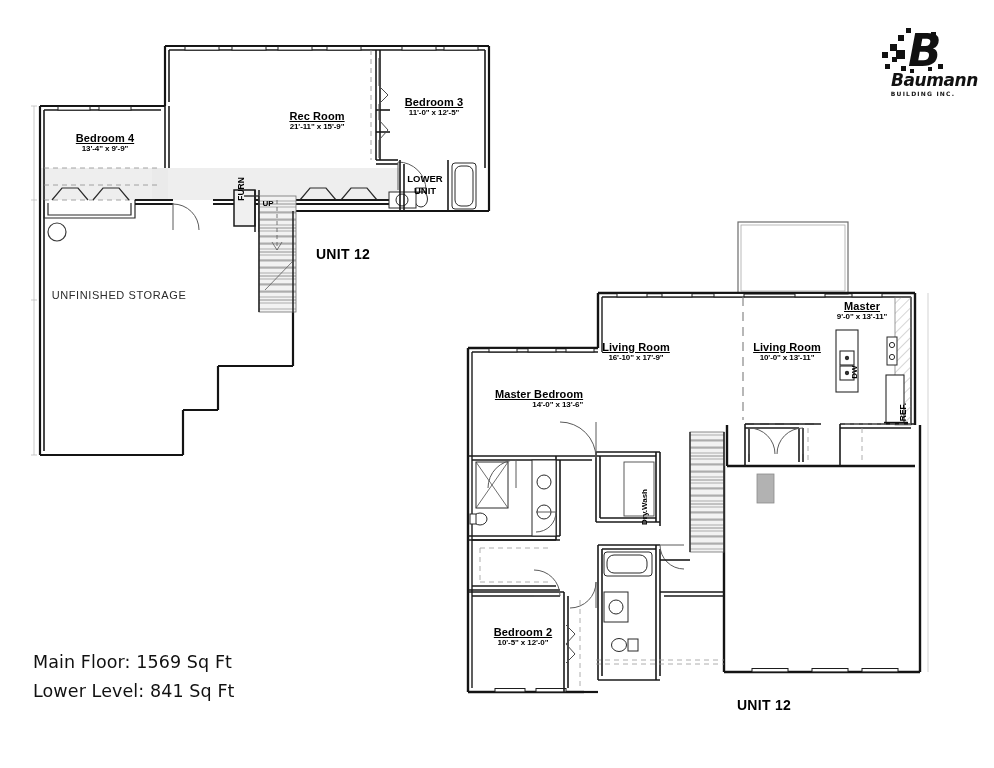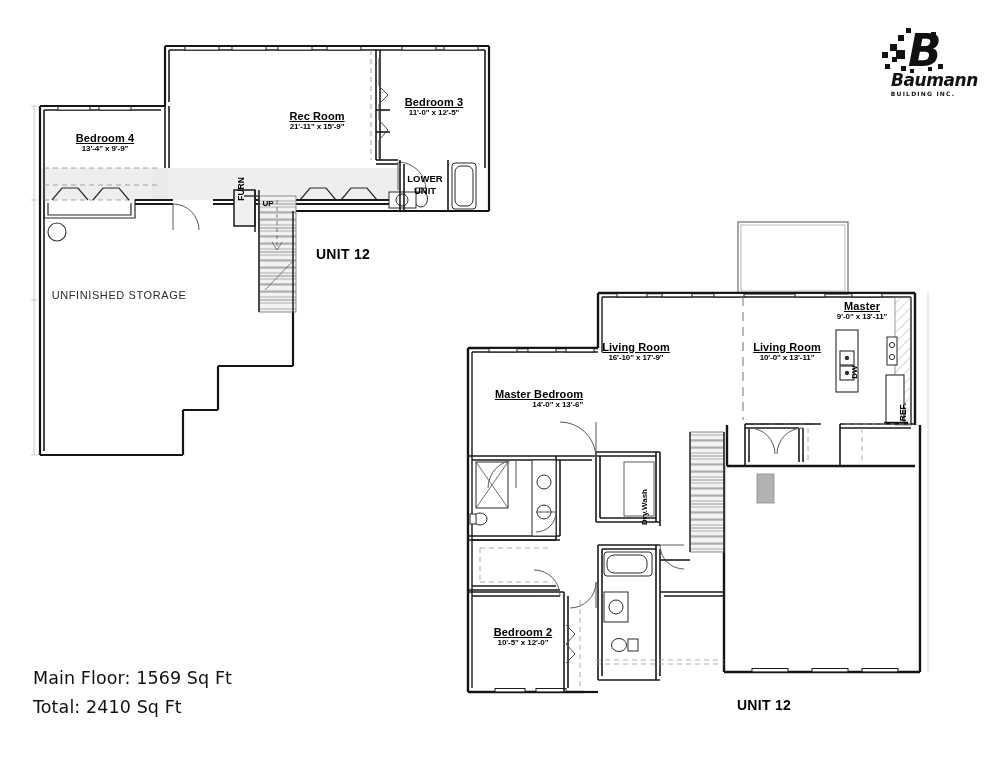--- a/index.html
+++ b/index.html
@@ -91,21 +91,20 @@
   
   #footer {
     position: absolute;
     left: 33px;
     top: 648px;
     font-family: "DejaVu Sans", sans-serif;
     font-size: 17.5px;
     color: #111;
     line-height: 1.63;
     letter-spacing: 0.1px;
-    margin-top: 16px;
   }
   #footer div { white-space: nowrap; }
   
   #logo {
     position: absolute;
     left: 868px;
     top: 22px;
     width: 110px;
     height: 78px;
   }
@@ -612,21 +611,21 @@
   <div class="vert-label" style="left:850px; top:372px; font-size:8px; transform: rotate(-90deg) translate(-50%,0); transform-origin: 0 0;">DW</div>
 
   <div class="vert-label" style="left:898px; top:412px; font-size:8.5px; text-decoration:none; transform: rotate(-90deg) translate(-50%,0); transform-origin: 0 0;">REF.</div>
 
   <div class="vert-label" style="left:640px; top:507px; font-size:8px; transform: rotate(-90deg) translate(-50%,0); transform-origin: 0 0;">Dry.Wash</div>
 
   <div class="unit-label" style="left:764px; top:697px;">UNIT 12</div>
 
   <div id="footer">
     <div>Main Floor: 1569 Sq Ft</div>
-    <div>Total: 2410 Sq Ft</div>
+    <div>Lower Level: 841 Sq Ft</div>
   </div>
 
   <div id="logo">
     <svg width="110" height="52" viewBox="0 0 110 52">
       <g fill="#111111">
 
         <rect x="22" y="22" width="7" height="7"></rect>
         <rect x="14" y="30" width="6" height="6"></rect>
         <rect x="24" y="35" width="5" height="5"></rect>
         <rect x="17" y="42" width="5" height="5"></rect>

